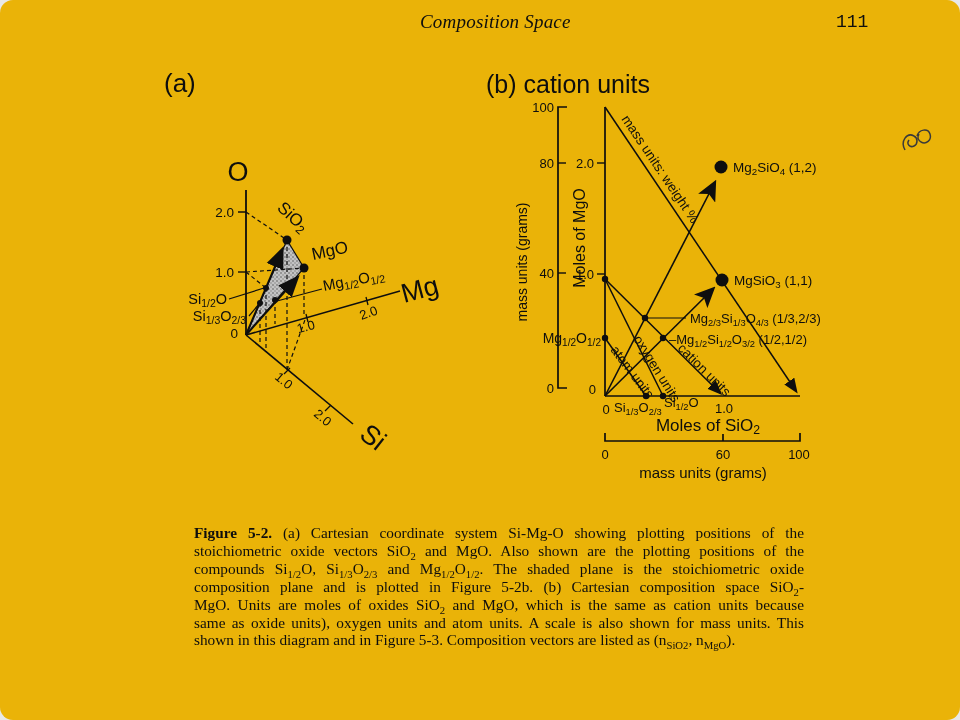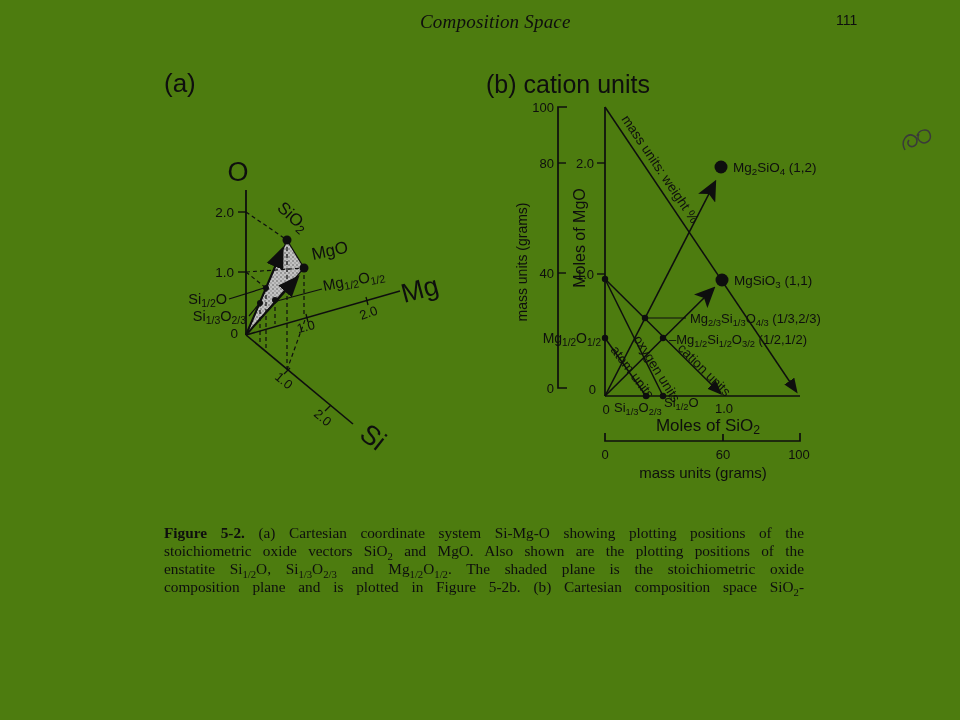--- a/index.html
+++ b/index.html
@@ -1,24 +1,24 @@
 <!DOCTYPE html>
 <html><head>
 <meta charset="utf-8">
 <style>
   html,body{margin:0;padding:0;background:#e8e8e8;}
-  #page{position:relative;width:960px;height:720px;background:#4d7c0f;overflow:hidden;
-        font-family:"Liberation Sans",sans-serif;color:#0e0e0e;}
+  #page{position:relative;width:960px;height:720px;background:#eab308;overflow:hidden;
+        font-family:"Liberation Sans",sans-serif;color:#0e0e0e;border-radius:13px;}
   #running-head{position:absolute;left:420px;top:11px;font-size:19px;font-style:italic;
         font-family:"Liberation Serif",serif;letter-spacing:.2px;}
-  #page-number{position:absolute;left:836px;top:12px;font-size:14px;font-family:Liberation Sans, sans-serif;}
+  #page-number{position:absolute;left:836px;top:12px;font-size:18px;font-family:Liberation Mono, monospace;}
   svg text{fill:#0e0e0e;font-family:"Liberation Sans",sans-serif;}
   #caption{position:absolute;left:164px;top:524px;width:640px;
         font-family:"Liberation Serif",serif;font-size:15.3px;line-height:17.9px;}
-  .caption-line{text-align:justify;text-align-last:justify;white-space:normal;}
+  .caption-line{text-align:justify;text-align-last:justify;white-space:normal;margin-left:30px;}
   .caption-line.last{text-align-last:left;}
   .caption-line sub{font-size:70%;line-height:0;}
   .bold{font-weight:bold;}
 </style>
 </head>
 <body>
 
 <div id="page">
 
   <div id="running-head">Composition Space</div>
@@ -167,17 +167,20 @@
     <text x="723" y="459" font-size="13" text-anchor="middle">60</text>
     <text x="799" y="459" font-size="13" text-anchor="middle">100</text>
     <text x="703" y="478" font-size="15" text-anchor="middle">mass units (grams)</text>
 
     <path d="M905,150 c -5,-9 2,-18 9,-14 c 4,2 4,8 0,10 c -4,2 -8,-2 -5,-6 M917,136 c 2,-7 11,-8 13,-2 c 2,6 -4,11 -9,8 c -3,-2 -4,-5 -2,-8" fill="none" stroke="#3a3a3a" stroke-width="1.5"></path>
   </svg>
 
   <div id="caption">
       <div class="caption-line"><span class="bold">Figure 5-2.</span><span>  (a)  Cartesian coordinate system Si-Mg-O showing plotting positions of the</span></div>
       <div class="caption-line"><span>stoichiometric oxide vectors SiO</span><sub>2</sub><span> and MgO.  Also shown are the plotting positions of the</span></div>
-      <div class="caption-line"><span>enstatite Si</span><sub>1/2</sub><span>O, Si</span><sub>1/3</sub><span>O</span><sub>2/3</sub><span> and Mg</span><sub>1/2</sub><span>O</span><sub>1/2</sub><span>.  The shaded plane is the stoichiometric oxide</span></div>
+      <div class="caption-line"><span>compounds Si</span><sub>1/2</sub><span>O, Si</span><sub>1/3</sub><span>O</span><sub>2/3</sub><span> and Mg</span><sub>1/2</sub><span>O</span><sub>1/2</sub><span>.  The shaded plane is the stoichiometric oxide</span></div>
       <div class="caption-line"><span>composition plane and is plotted in Figure 5-2b.  (b)  Cartesian composition space SiO</span><sub>2</sub><span>-</span></div>
+      <div class="caption-line"><span>MgO.  Units are moles of oxides SiO</span><sub>2</sub><span> and MgO, which is the same as cation units because</span></div>
+      <div class="caption-line"><span>same as oxide units), oxygen units and atom units.  A scale is also shown for mass units.  This</span></div>
+      <div class="caption-line last"><span>shown in this diagram and in Figure 5-3.  Composition vectors are listed as (n</span><sub>SiO2</sub><span>, n</span><sub>MgO</sub><span>).</span></div>
     </div>
 
 </div>
 
 </body></html>

